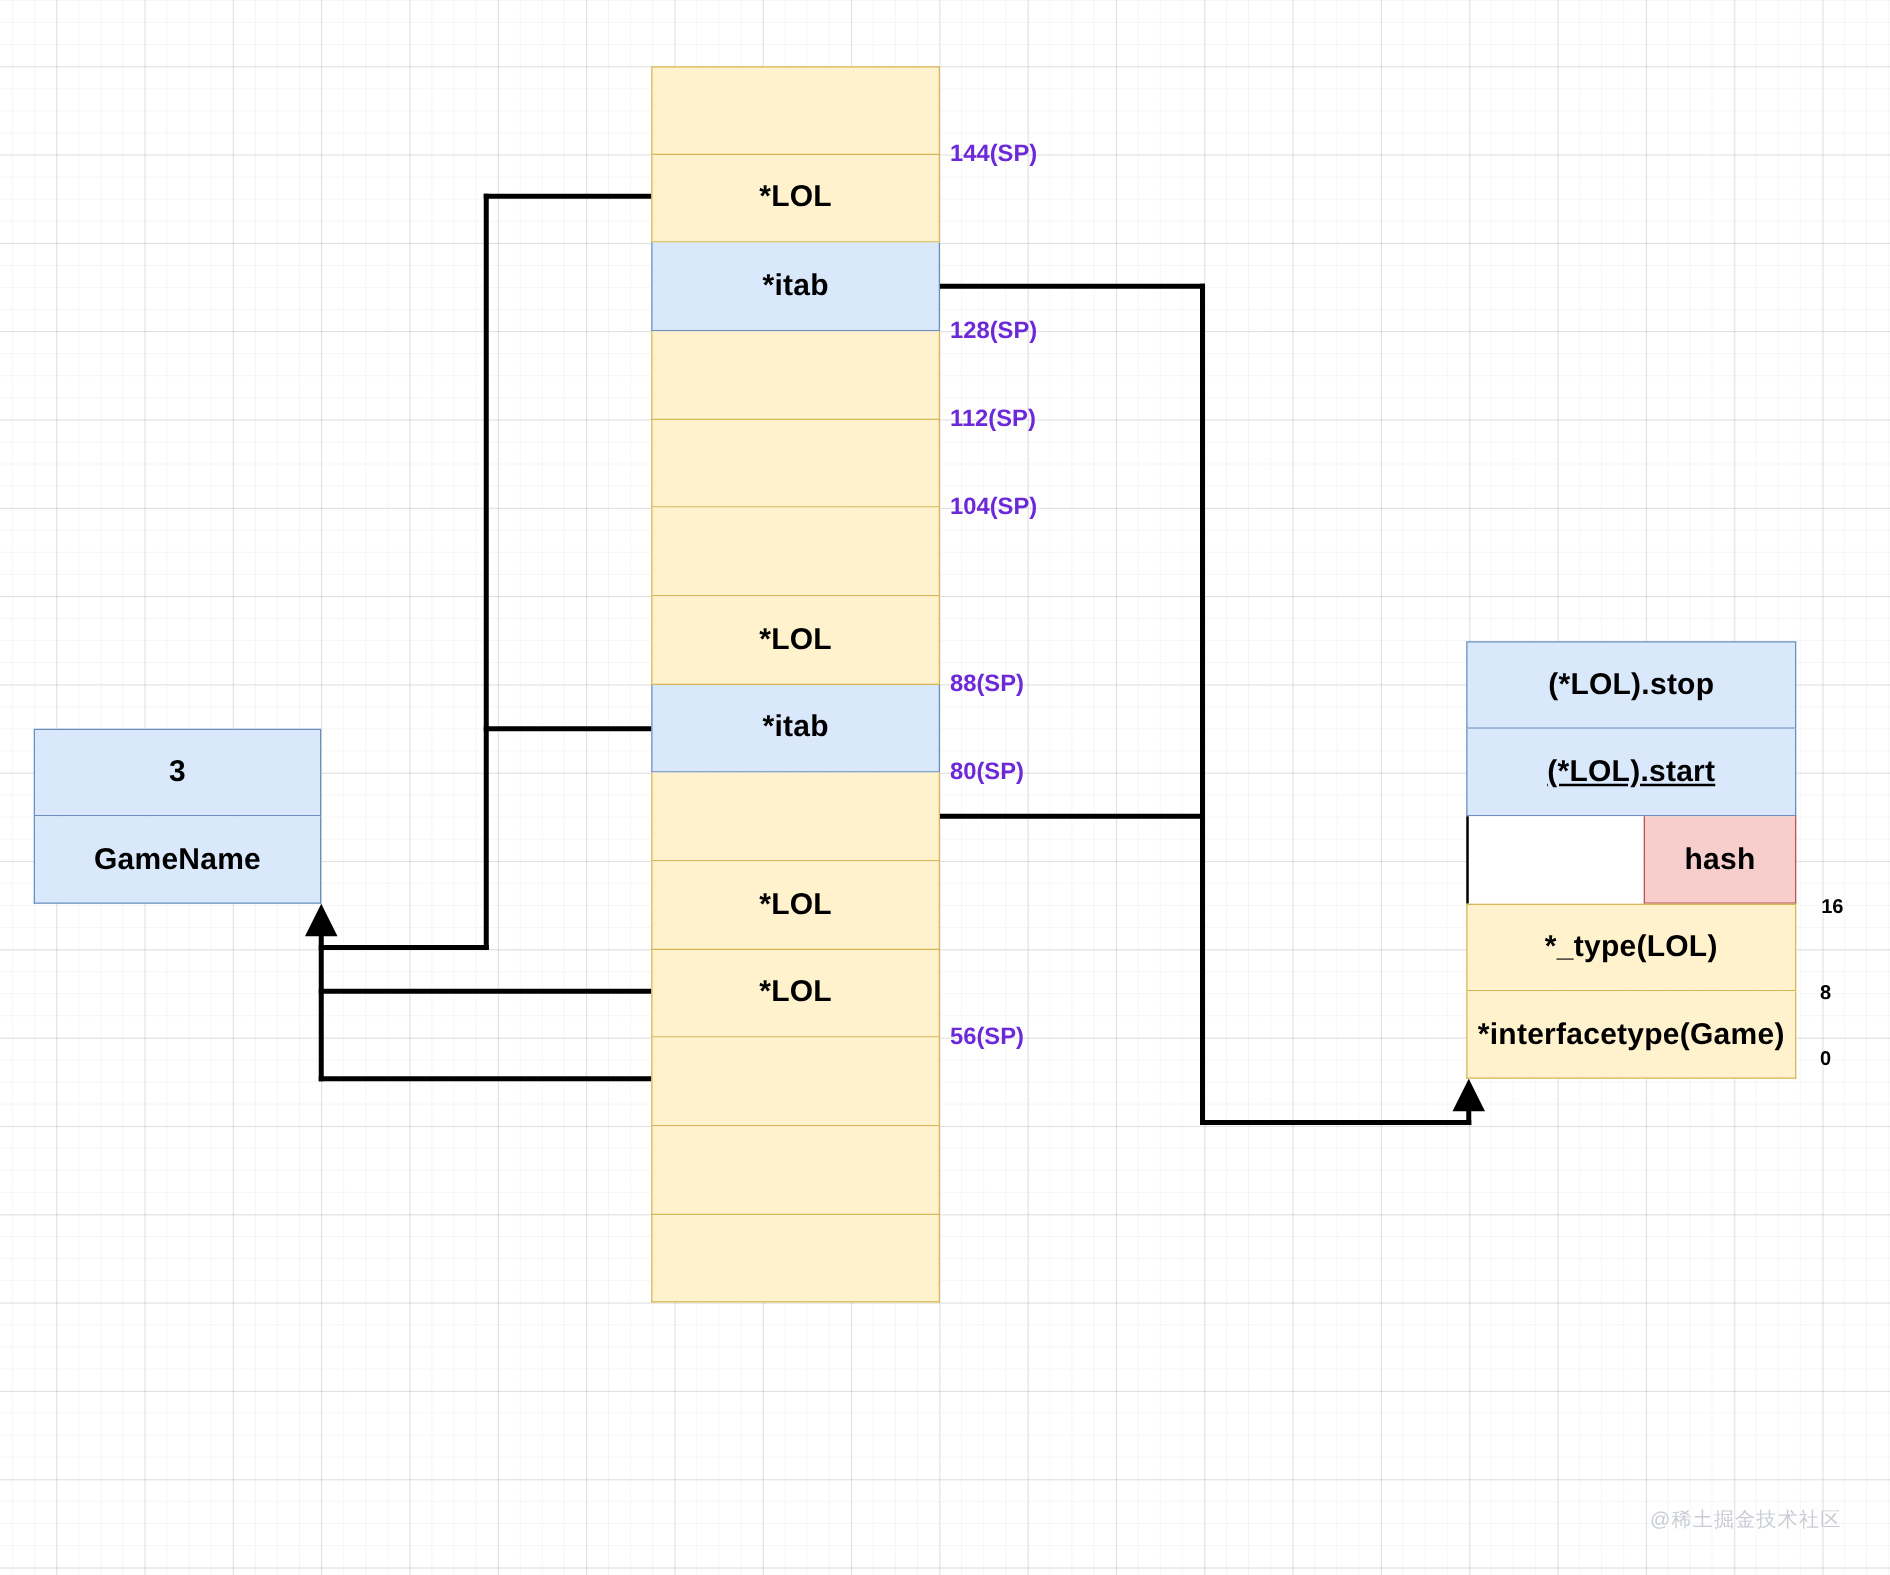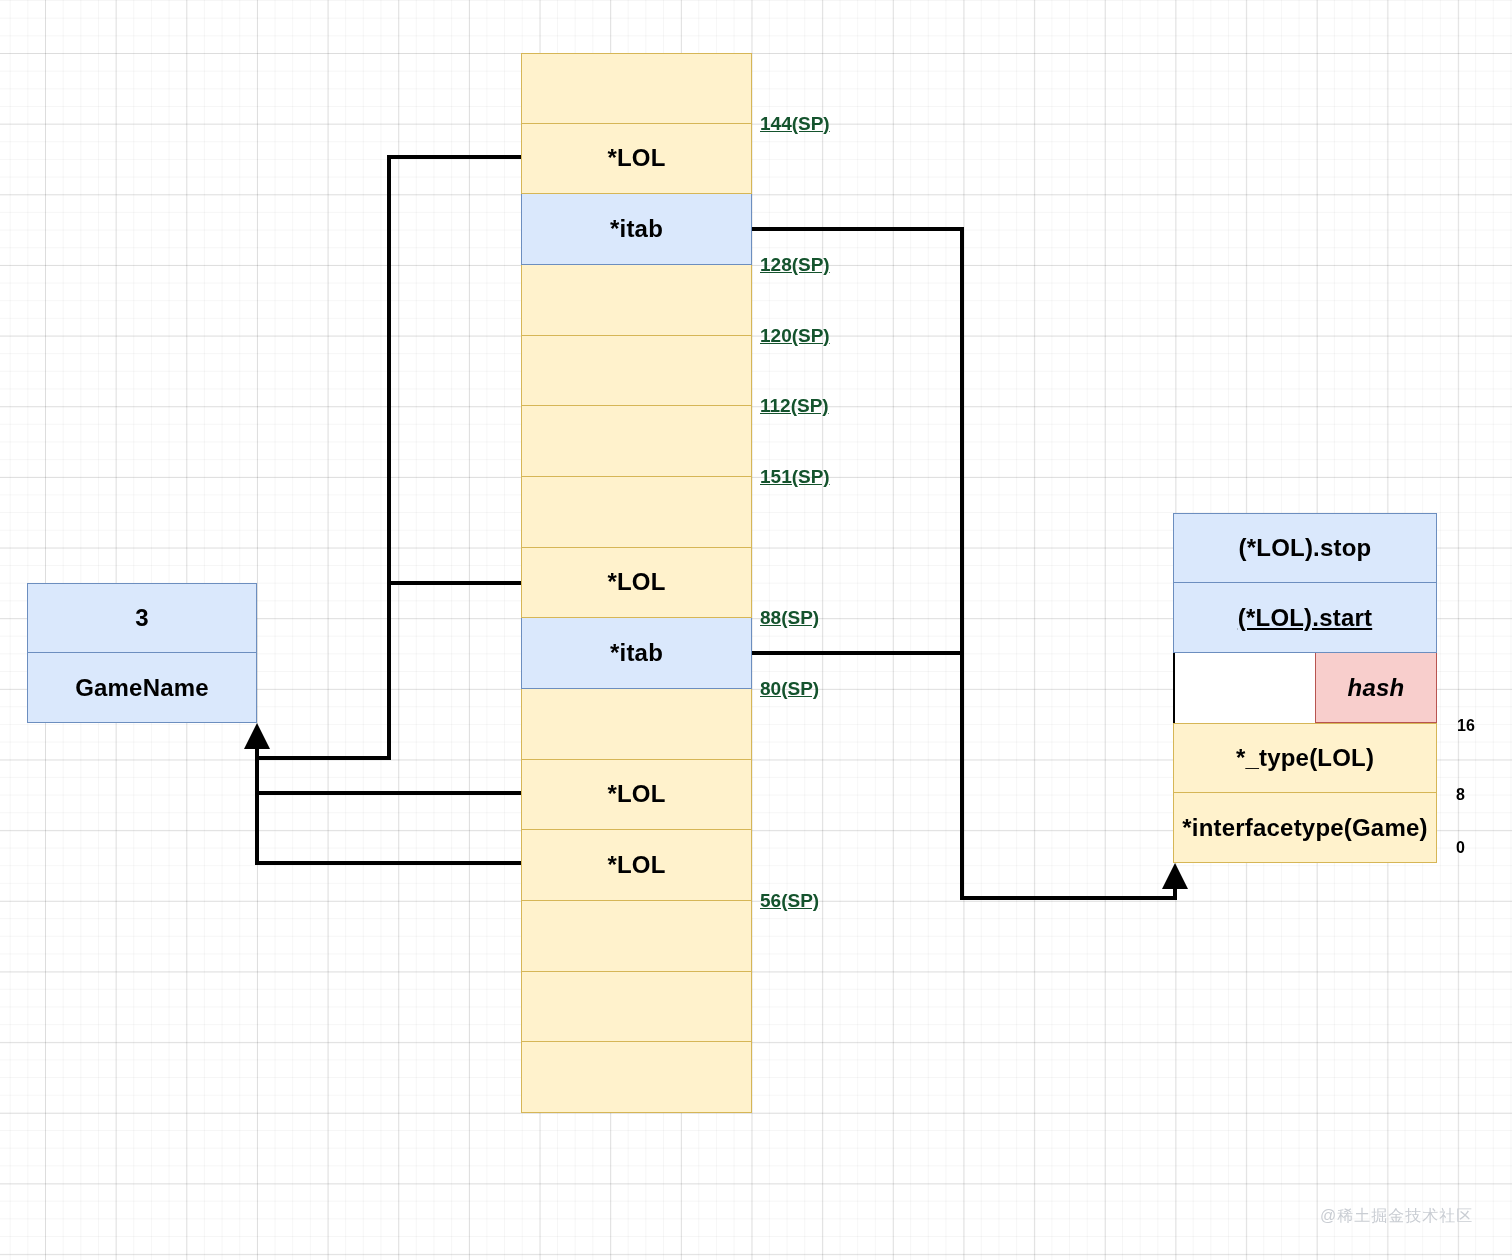--- a/index.html
+++ b/index.html
@@ -23,21 +23,21 @@
     border:1.5px solid;border-top:none;
   }
   .cell:first-child{border-top:1.5px solid;}
   .cell-label{font-size:24px;letter-spacing:0.2px;}
 
   
   .stack{position:absolute;left:521px;top:53px;width:231px;}
   .stack .cell{width:231px;height:70.67px;}
   .sp{
     position:absolute;left:calc(100% + 9px);bottom:-12px;
-    font-size:19px;white-space:nowrap;color:#14532d;text-decoration:underline;
+    font-size:19px;white-space:nowrap;color:#6d28d9;
   }
 
   
   .vbox{position:absolute;left:27px;top:583px;width:230px;}
   .vbox .cell{width:230px;height:70px;}
 
   
   .itab{position:absolute;left:1173px;top:513px;width:264px;}
   .itab .cell{width:264px;height:70px;}
   .itab .bt{border-top:1.5px solid;}
@@ -103,29 +103,25 @@
     <div class="cell" style="background-color: rgb(255, 242, 204); border-color: rgb(214, 182, 86);">
         <span class="cell-label">*LOL</span>
         <span class="sp"></span>
       </div>
     <div class="cell" style="background-color: rgb(218, 232, 252); border-color: rgb(108, 142, 191);">
         <span class="cell-label">*itab</span>
         <span class="sp">128(SP)</span>
       </div>
     <div class="cell" style="background-color: rgb(255, 242, 204); border-color: rgb(214, 182, 86);">
         <span class="cell-label"></span>
-        <span class="sp">120(SP)</span>
-      </div>
-    <div class="cell" style="background-color: rgb(255, 242, 204); border-color: rgb(214, 182, 86);">
-        <span class="cell-label"></span>
         <span class="sp">112(SP)</span>
       </div>
     <div class="cell" style="background-color: rgb(255, 242, 204); border-color: rgb(214, 182, 86);">
         <span class="cell-label"></span>
-        <span class="sp">151(SP)</span>
+        <span class="sp">104(SP)</span>
       </div>
     <div class="cell" style="background-color: rgb(255, 242, 204); border-color: rgb(214, 182, 86);">
         <span class="cell-label"></span>
         <span class="sp"></span>
       </div>
     <div class="cell" style="background-color: rgb(255, 242, 204); border-color: rgb(214, 182, 86);">
         <span class="cell-label">*LOL</span>
         <span class="sp">88(SP)</span>
       </div>
     <div class="cell" style="background-color: rgb(218, 232, 252); border-color: rgb(108, 142, 191);">
@@ -169,21 +165,21 @@
 
   <div class="itab">
     <div class="cell" style="background-color: rgb(218, 232, 252); border-color: rgb(108, 142, 191);">
         <span class="cell-label">(*LOL).stop</span>
       </div>
     <div class="cell" style="background-color: rgb(218, 232, 252); border-color: rgb(108, 142, 191); text-decoration: underline;">
         <span class="cell-label">(*LOL).start</span>
       </div>
     <div class="split">
       <div class="white-cell"></div>
-      <div class="hash-cell" style="background-color: rgb(248, 206, 204); border-color: rgb(184, 84, 80); font-style: italic;">
+      <div class="hash-cell" style="background-color: rgb(248, 206, 204); border-color: rgb(184, 84, 80);">
           <span class="cell-label">hash</span>
         </div>
       <span class="off">16</span>
     </div>
     <div class="cell bt" style="background-color: rgb(255, 242, 204); border-color: rgb(214, 182, 86); text-align: right;">
         <span class="cell-label">*_type(LOL)</span>
         <span class="off">8</span>
       </div>
     <div class="cell" style="background-color: rgb(255, 242, 204); border-color: rgb(214, 182, 86);">
         <span class="cell-label">*interfacetype(Game)</span>

